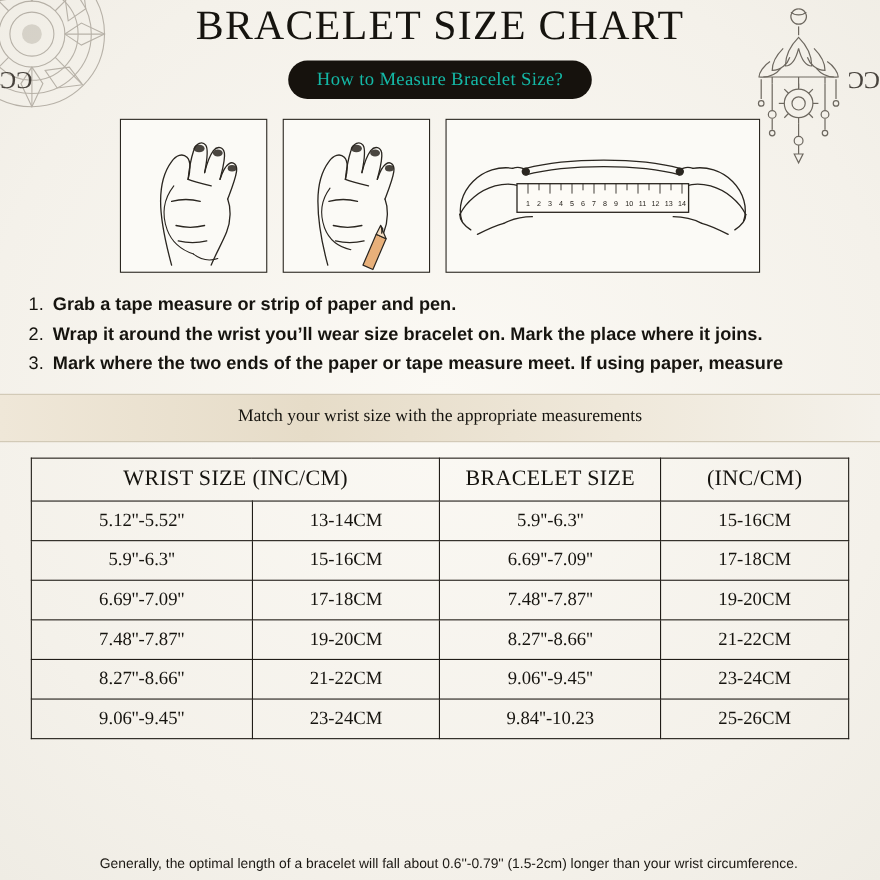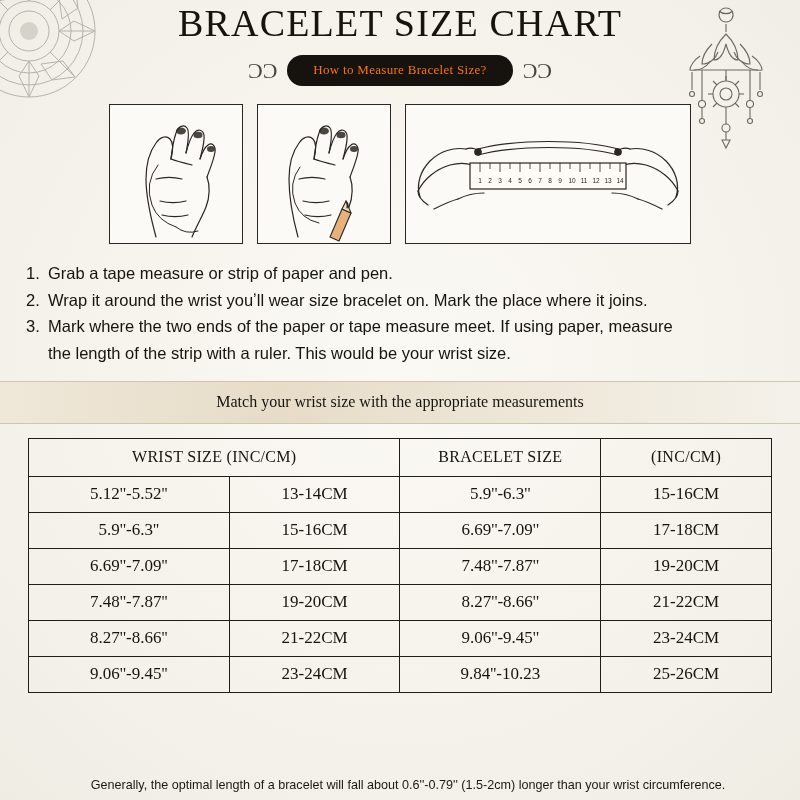--- a/index.html
+++ b/index.html
@@ -49,30 +49,30 @@
     letter-spacing: 1.2px;
     font-weight: 400;
     padding-top: 1px;
     font-family: "Liberation Serif", serif;
   }
 
   
   .subtitle-row {
     display: flex;
     align-items: center;
-    justify-content: center;
+    justify-content: space-between;
     gap: 10px;
     margin-top: 10px;
   }
   .pill {
     background: #16120d;
-    color: #f97316;
+    color: #14b8a6;
     border-radius: 20px;
     padding: 7px 26px 8px 26px;
-    font-size: 13px;
+    font-size: 17px;
     letter-spacing: .3px;
     font-family: "Liberation Serif", serif;
     white-space: nowrap;
   }
   .flourish {
     font-size: 22px;
     color: #2b2620;
     opacity: .85;
     line-height: 1;
   }
@@ -99,21 +99,21 @@
     font-size: 16.5px;
     line-height: 1.62;
     font-family: "Liberation Sans", sans-serif;
   }
   .ins-line {
     display: flex;
     gap: 6px;
     align-items: flex-start;
   }
   .ins-num { width: 16px; flex: 0 0 16px; }
-  .ins-text { flex: 1; }
+  .ins-text { flex: 1; font-weight: bold; }
   .ins-cont { margin-left: 22px; }
 
   
   .band {
     margin-top: 14px;
     padding: 10px 0 12px 0;
     text-align: center;
     font-size: 16px;
     line-height: 1.22;
     background: linear-gradient(to right, #efe7d8 0%, #e6dcc8 35%, #efe8da 70%, #f4f1ea 100%);
@@ -133,21 +133,21 @@
     font-family: "Liberation Serif", serif;
   }
   th, td {
     border: 1px solid #211d18;
     text-align: center;
     padding: 6px 2px 7px 2px;
     font-weight: 400;
     height: 22px;
   }
   thead th {
-    font-size: 16px;
+    font-size: 20px;
     letter-spacing: .3px;
     padding: 7px 2px 8px 2px;
     margin-top: 40px;
   }
   .col-a { width: 27%; }
   .col-b { width: 23%; }
   .col-c { width: 27%; }
   .col-d { width: 23%; }
 
   
@@ -374,21 +374,20 @@
       <span class="ins-text">Grab a tape measure or strip of paper and pen.</span>
     </div>
     <div class="ins-line">
       <span class="ins-num">2.</span>
       <span class="ins-text">Wrap it around the wrist youʼll wear size bracelet on. Mark the place where it joins.</span>
     </div>
     <div class="ins-line">
       <span class="ins-num">3.</span>
       <span class="ins-text">Mark where the two ends of the paper or tape measure meet. If using paper, measure</span>
     </div>
-    <div class="ins-cont">the length of the strip with a ruler. This would be your wrist size.</div>
   </div>
 
   <div class="band">
     <div>Match your wrist size with the appropriate measurements</div>
   </div>
 
   <div class="table-wrap">
     <table>
       <thead>
         <tr>

